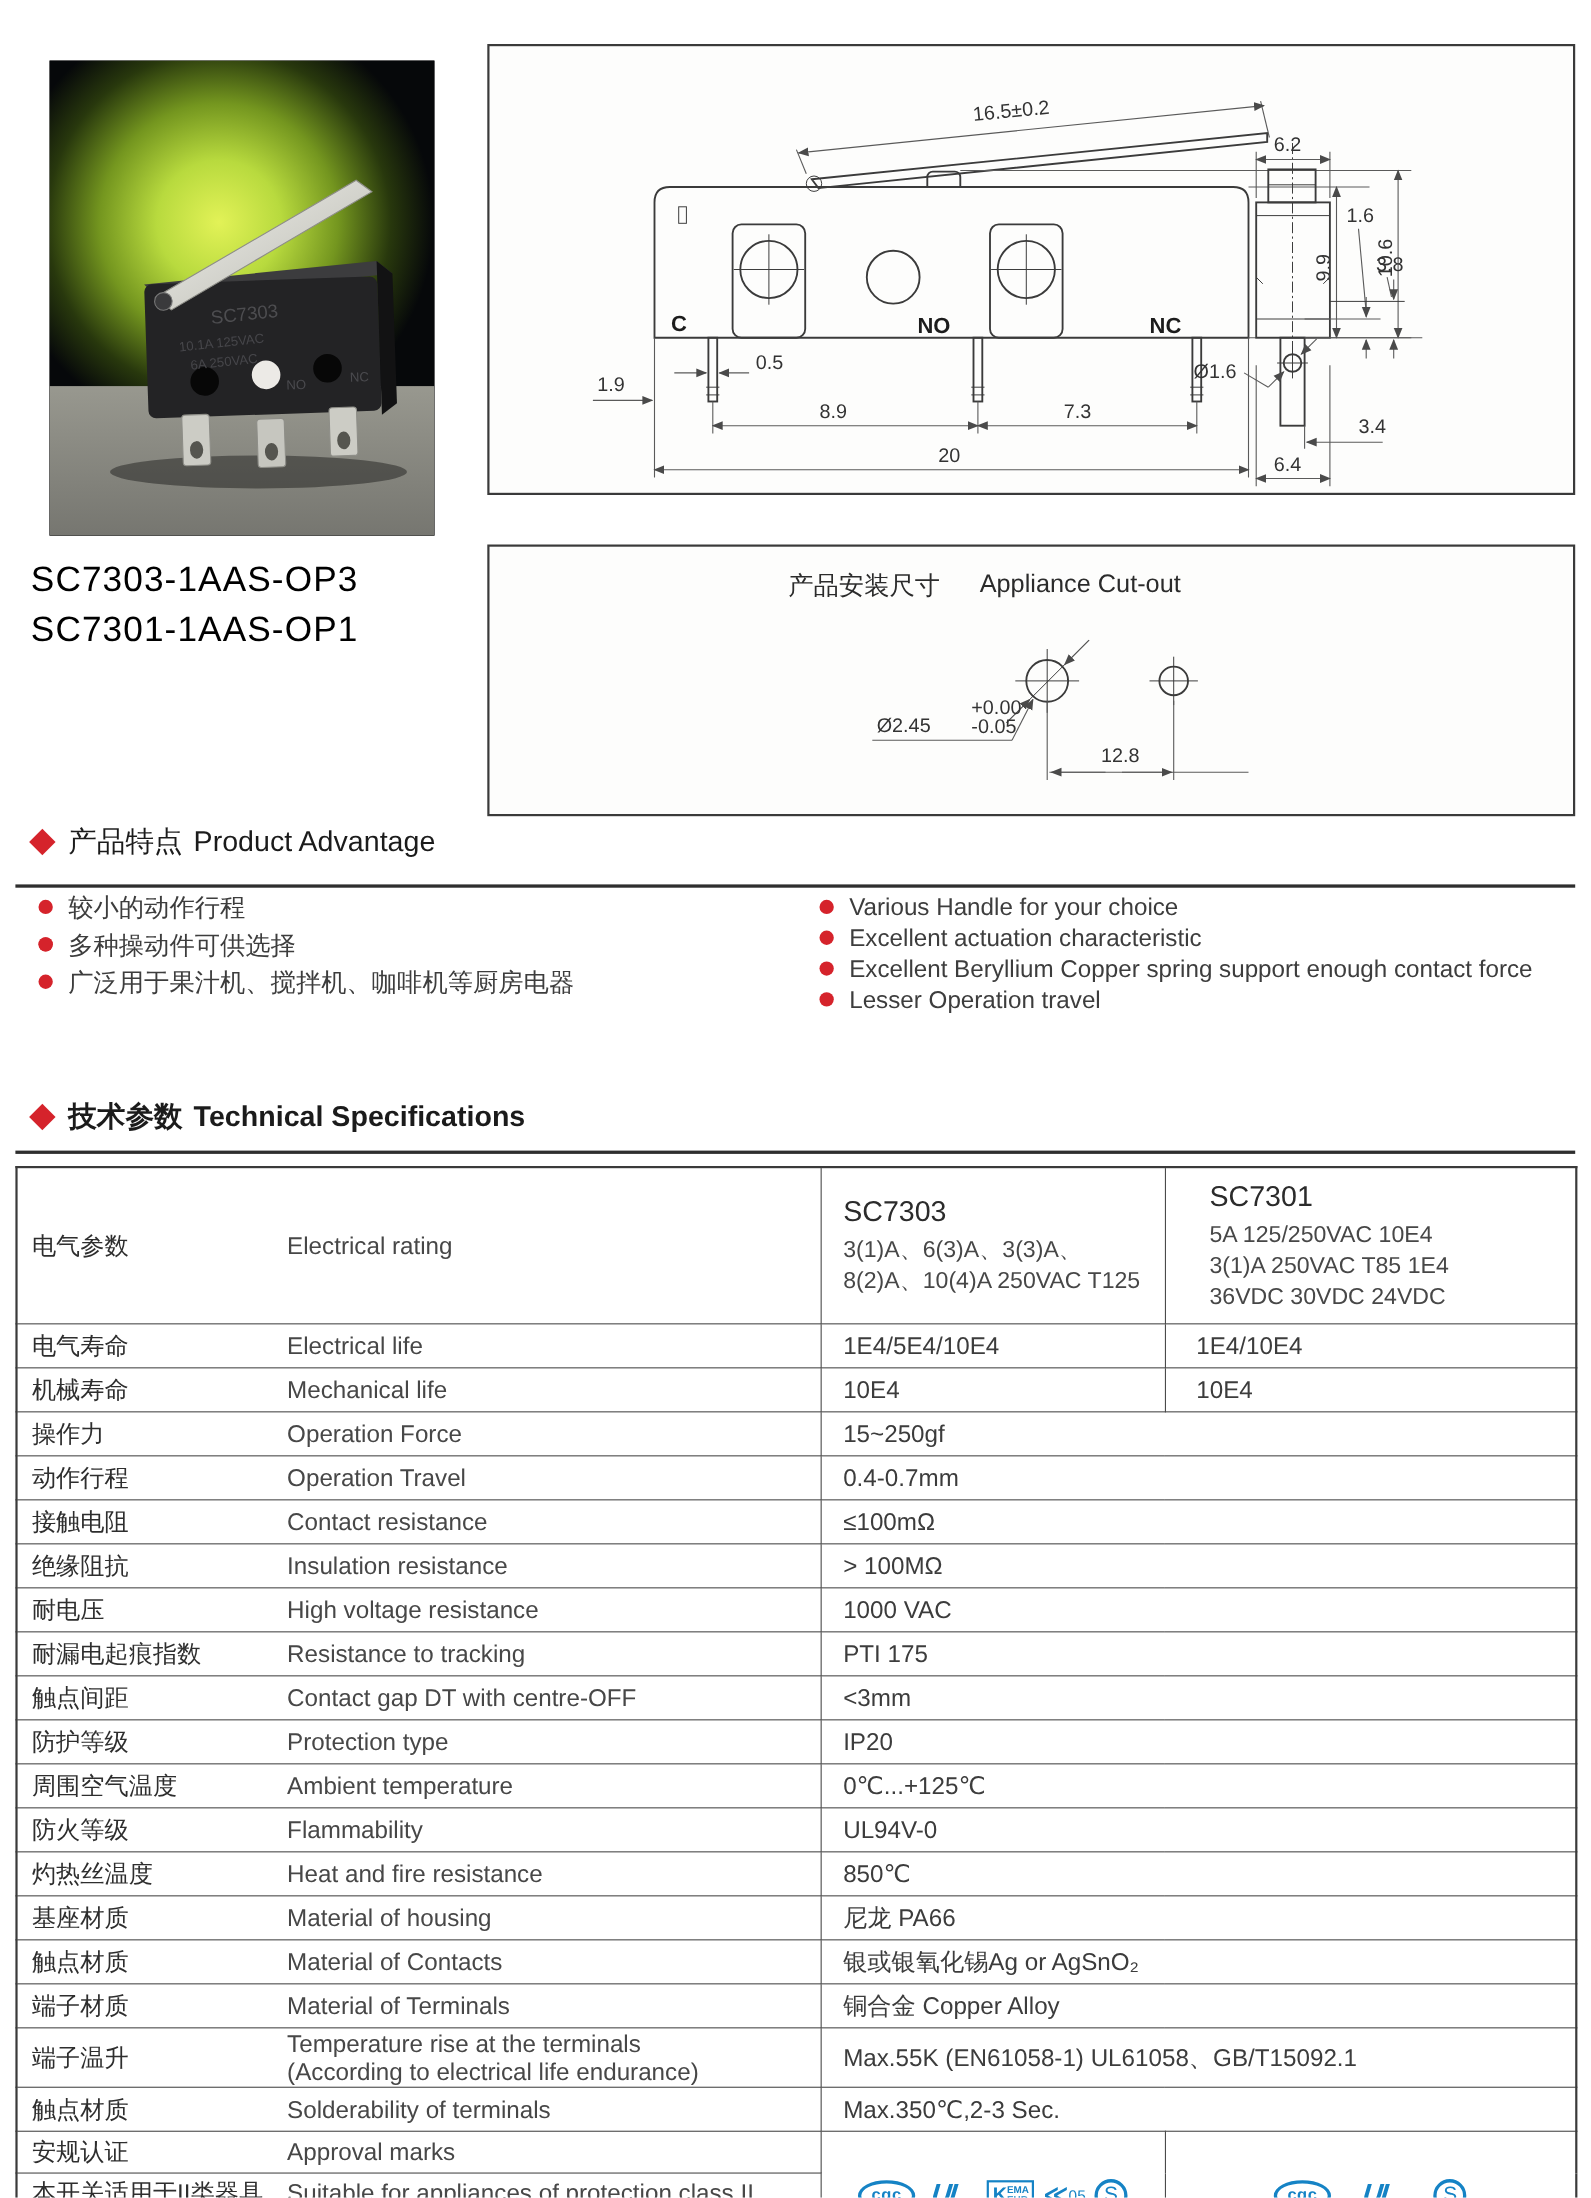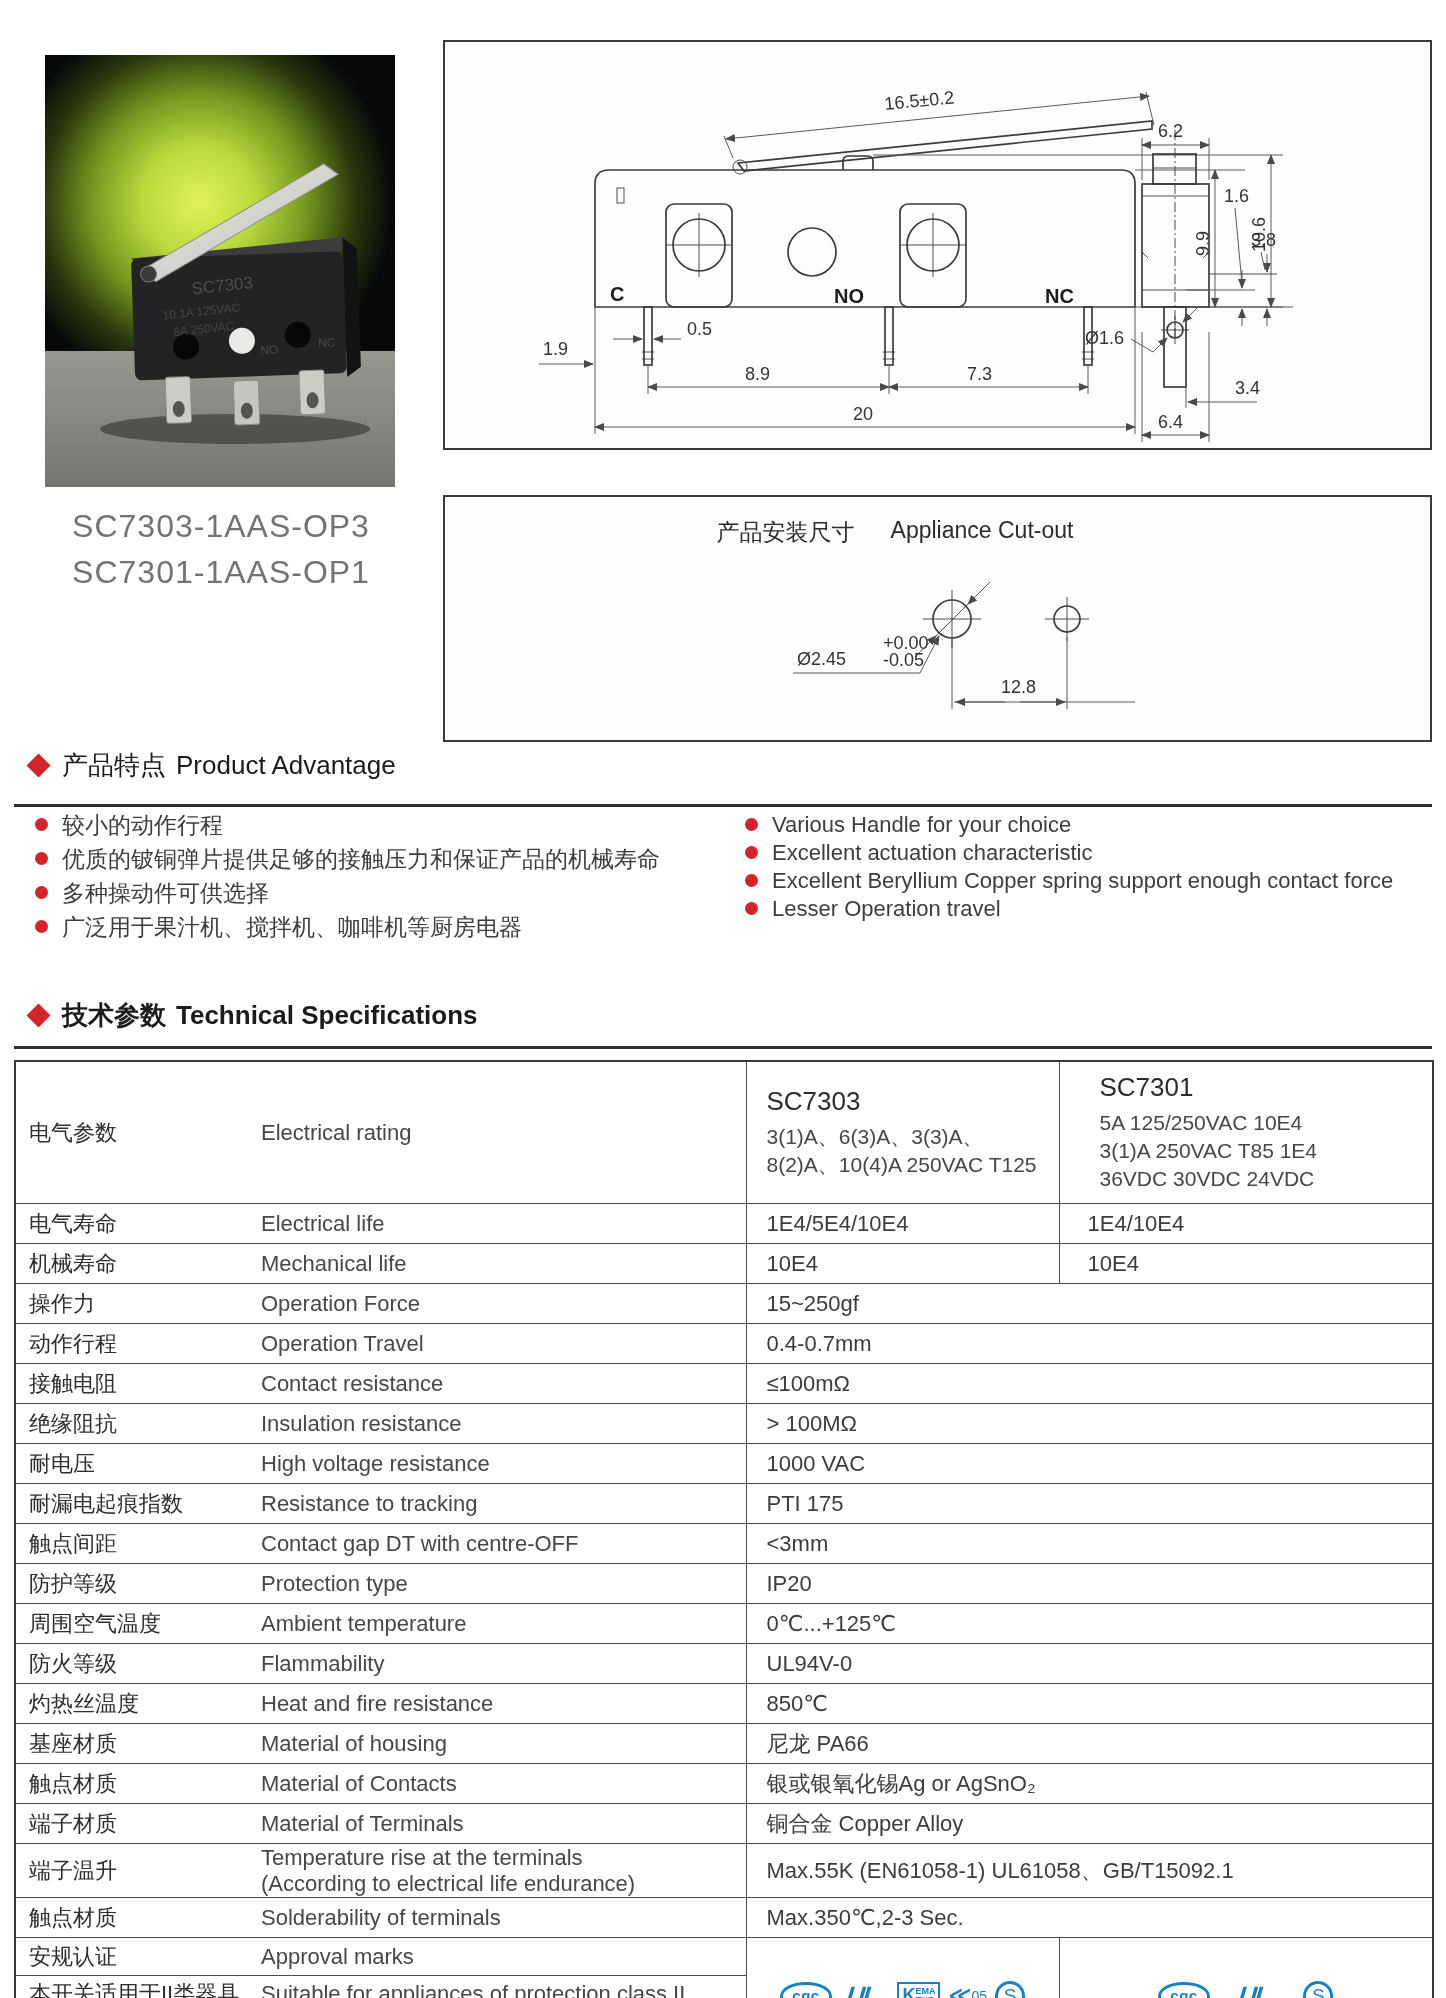--- a/index.html
+++ b/index.html
@@ -8,21 +8,21 @@
 
   
   .photo { position:absolute; left:45px; top:55px; width:350px; height:432px; background:#000; overflow:hidden; }
   .photo-glow { position:absolute; inset:0;
     background:radial-gradient(ellipse 62% 50% at 44% 34%, #e2f257 0%, #b8da3e 26%, #74961f 50%, #28380d 72%, #06080a 90%); }
   .photo-floor { position:absolute; left:0; top:296px; width:100%; height:136px;
     background:linear-gradient(#98988f, #767670); }
   .photo svg { position:absolute; inset:0; }
 
   
-  .titles { position:absolute; left:28px; top:503px; width:386px; text-align:center; color:#737373; }
+  .titles { position:absolute; left:28px; top:503px; width:386px; color:#000000; }
   .titles div { font-size:32px; letter-spacing:1px; line-height:46px; }
 
   
   .draw-box { position:absolute; border:2px solid #3a3a3a; background:#fdfdfc; }
   #box1 { left:443px; top:40px; width:989px; height:410px; }
   #box2 { left:443px; top:495px; width:989px; height:247px; }
   .cutout-title { position:absolute; left:140px; top:20px; width:620px; display:flex; gap:36px; justify-content:center;
     font-size:23px; color:#2b2b2b; }
   svg text { font-family:"Liberation Sans","DejaVu Sans",sans-serif; }
   .o  { stroke:#3b3b3b; stroke-width:1.7; fill:none; }
@@ -273,21 +273,21 @@
   <div class="sec-head" style="top:748px;">
     <span class="diamond"></span>
     <span>产品特点</span>
     <span class="gap"></span>
     <span>Product Advantage</span>
   </div>
   <div class="rule" style="top:804px;"></div>
 
   <ul class="bullets" id="cn-bullets">
     <li><span class="dot"></span><span>较小的动作行程</span></li>
-    <li><span class="dot"></span><span>优质的铍铜弹片提供足够的接触压力和保证产品的机械寿命</span></li>
+    <li><span class="dot"></span></li>
     <li><span class="dot"></span><span>多种操动件可供选择</span></li>
     <li><span class="dot"></span><span>广泛用于果汁机、搅拌机、咖啡机等厨房电器</span></li>
   </ul>
 
   <ul class="bullets" id="en-bullets">
     <li><span class="dot"></span><span>Various Handle for your choice</span></li>
     <li><span class="dot"></span><span>Excellent actuation characteristic</span></li>
     <li><span class="dot"></span><span>Excellent Beryllium Copper spring support enough contact force</span></li>
     <li><span class="dot"></span><span>Lesser Operation travel</span></li>
   </ul>

